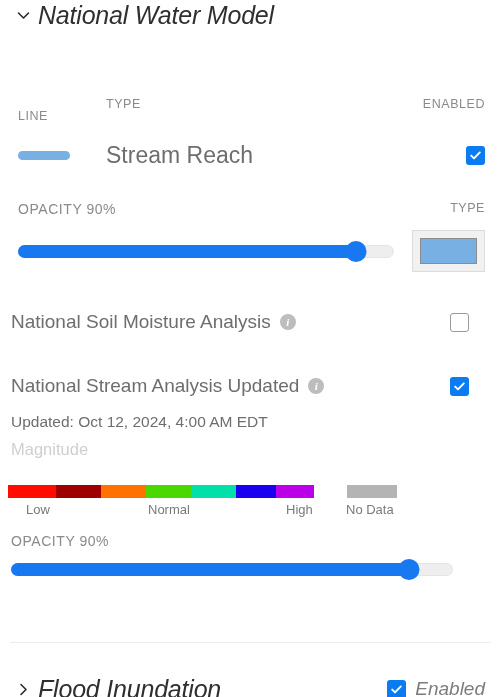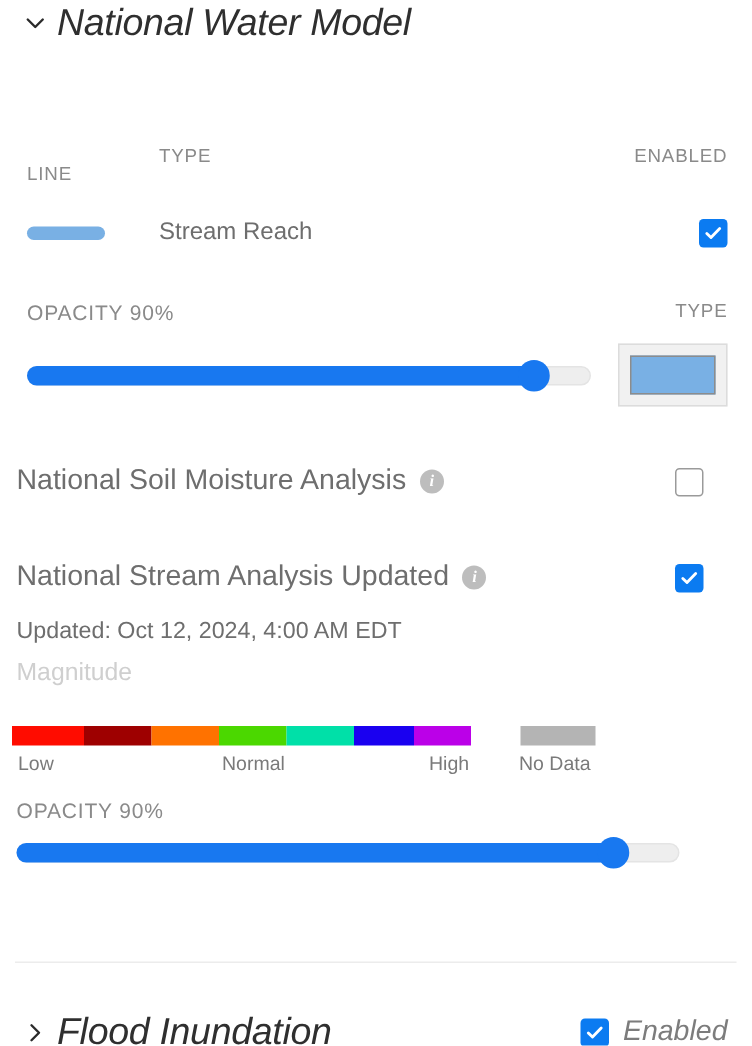--- a/index.html
+++ b/index.html
@@ -44,21 +44,21 @@
 
   
   .layer-row {
     display: flex; align-items: center;
     padding: 0 16px 0 18px; margin-top: 19px; min-height: 26px;
   }
   .line-swatch-cell { width: 88px; flex: 0 0 88px; display:flex; align-items:center; }
   .line-swatch {
     width: 52px; height: 9px; border-radius: 5px; background: #79b0e4;
   }
-  .layer-name { font-size: 16px; color: #6e6e6e; flex: 1 1 auto; }
+  .layer-name { font-size: 23px; color: #6e6e6e; flex: 1 1 auto; }
 
   
   .cbox {
     width: 19px; height: 19px; flex: 0 0 19px;
     border-radius: 3px; position: relative;
     display: flex; align-items: center; justify-content: center;
   }
   .cbox.checked { background: #0b7bf1; border: none; }
   .cbox.unchecked { background: #fff; border: 1.6px solid #9a9a9a; }
   .cbox.checked svg { display:block; }
@@ -214,21 +214,21 @@
           <span style="background: rgb(255, 114, 0); flex: 0 0 45px;"></span>
           <span style="background: rgb(75, 216, 0); flex: 0 0 45px;"></span>
           <span style="background: rgb(0, 224, 168); flex: 0 0 45px;"></span>
           <span style="background: rgb(26, 0, 240); flex: 0 0 40px;"></span>
           <span style="background: rgb(187, 0, 232); flex: 0 0 38px;"></span>
         </span>
       <span class="nodata-gap"></span>
       <span class="nodata-bar" id="nodatabar" style="background: rgb(180, 180, 180);"></span>
     </div>
     <div class="legend-labels" id="legend-labels">
-        <span style="left: 4px;">Low</span>
+        <span style="left: 18px;">Low</span>
         <span style="left: 140px;">Normal</span>
         <span style="left: 278px;">High</span>
         <span style="left: 338px;">No Data</span>
       </div>
   </div>
 
   <div class="opacity-block" style="margin-top:15px; padding-left:11px; padding-right:48px;">
     <div class="opacity-head">
       <span class="opacity-label">OPACITY 90%</span>
     </div>

